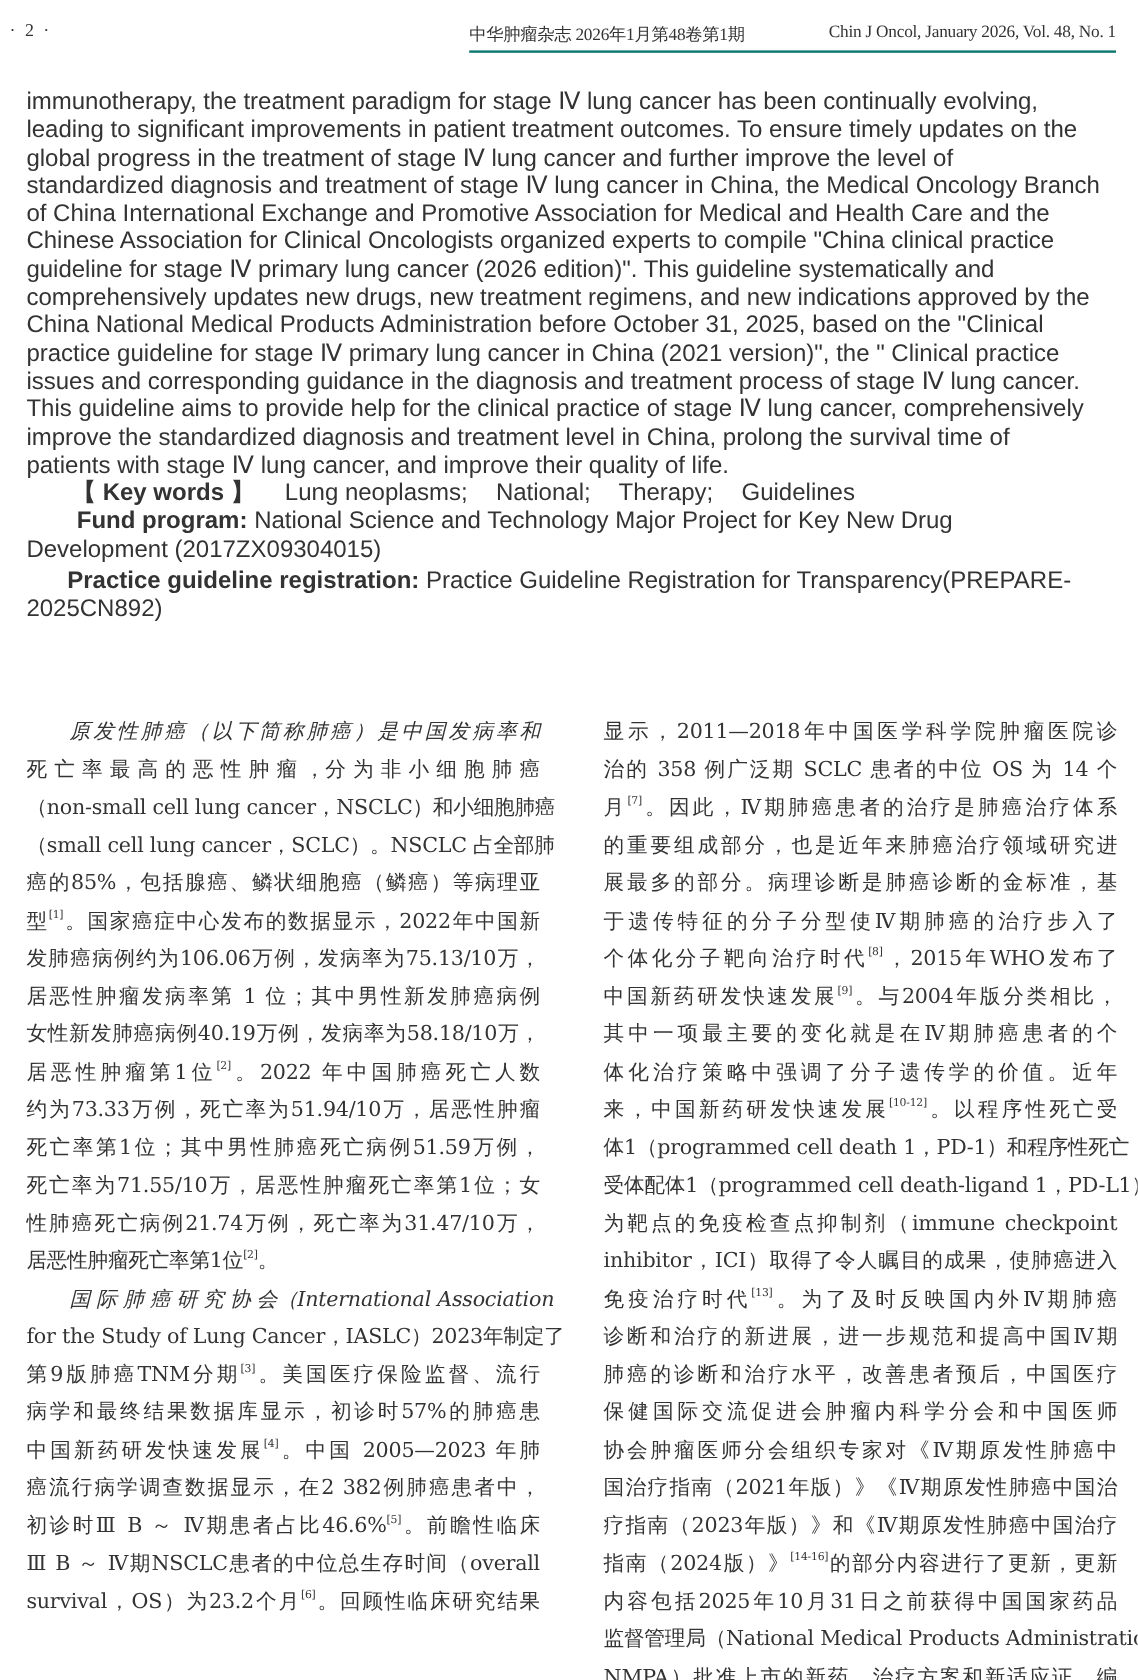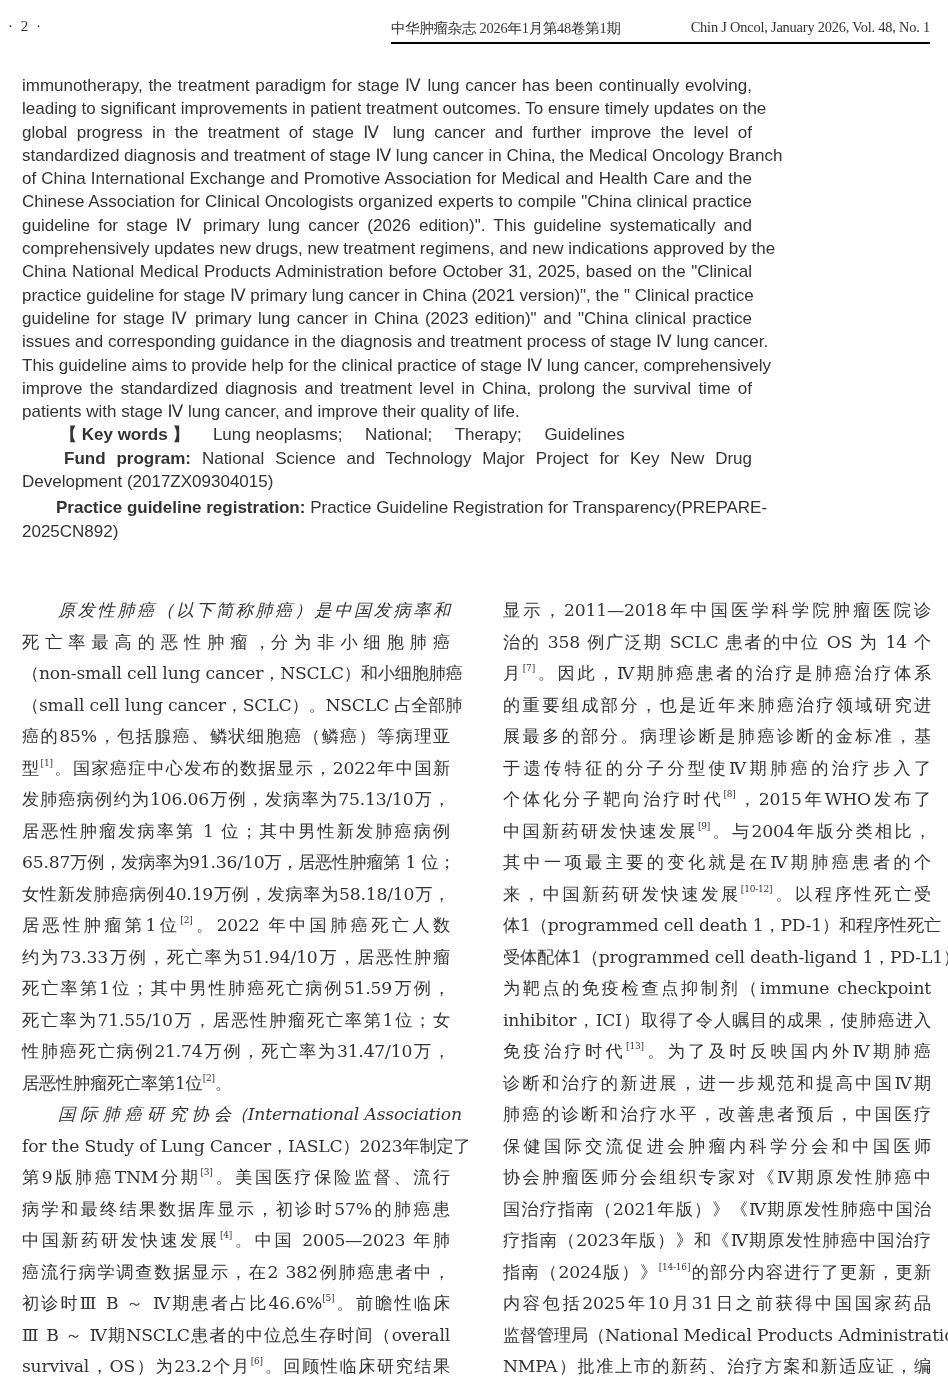--- a/index.html
+++ b/index.html
@@ -1,19 +1,19 @@
 <!DOCTYPE html>
 <html><head>
 <meta charset="utf-8">
 <style>
   html, body { margin: 0; padding: 0; background: #ffffff; }
   body { width: 948px; height: 1400px; position: relative; overflow: hidden; color: #2a2a2a; }
   .hdr-page { position: absolute; left: 8px; top: 18px; font-family: "Liberation Serif", serif; font-size: 15px; letter-spacing: 2px; color: #333; }
-  .hdr-journal { position: absolute; left: 391px; top: 19px; width: 539px; font-family: "Liberation Serif", serif; font-size: 14.4px; color: #333; white-space: nowrap; border-bottom: 2px solid #000000; padding-bottom: 4px; display: flex; justify-content: space-between; letter-spacing: -0.2px; }
-  .abstract { position: absolute; left: 22px; top: 74px; width: 730px; font-family: "Liberation Sans", sans-serif; font-size: 17px; line-height: 23.3px; color: #333; }
+  .hdr-journal { position: absolute; left: 391px; top: 19px; width: 539px; font-family: "Liberation Serif", serif; font-size: 14.4px; color: #333; white-space: nowrap; border-bottom: 2px solid #0f766e; padding-bottom: 4px; display: flex; justify-content: space-between; letter-spacing: -0.2px; }
+  .abstract { position: absolute; left: 22px; top: 74px; width: 730px; font-family: "Liberation Sans", sans-serif; font-size: 20px; line-height: 23.3px; color: #333; }
   .abstract .line { display: block; text-align: justify; text-align-last: justify; white-space: nowrap; height: 23.3px; overflow: visible; }
   .abstract .line.last { text-align-last: left; }
   .abstract .indent { padding-left: 38px; }
   .kw-label, .fund-label, .reg-label { font-weight: bold; }
   .kw-list span { margin-right: 18px; }
   .body-col { position: absolute; top: 595px; width: 428px; font-family: "DejaVu Serif", "Liberation Serif", serif; font-size: 17.2px; line-height: 31.5px; color: #333; }
   .col-left { left: 22px; }
   .col-right { left: 503px; }
   .body-col .ln { display: block; height: 31.5px; white-space: nowrap; text-align: justify; text-align-last: justify; overflow: visible; letter-spacing: -0.2px; }
   .body-col .ln.last { text-align-last: left; }
@@ -36,21 +36,20 @@
       <div class="line">immunotherapy, the treatment paradigm for stage Ⅳ lung cancer has been continually evolving,</div>
       <div class="line">leading to significant improvements in patient treatment outcomes. To ensure timely updates on the</div>
       <div class="line">global progress in the treatment of stage Ⅳ lung cancer and further improve the level of</div>
       <div class="line">standardized diagnosis and treatment of stage Ⅳ lung cancer in China, the Medical Oncology Branch</div>
       <div class="line">of China International Exchange and Promotive Association for Medical and Health Care and the</div>
       <div class="line">Chinese Association for Clinical Oncologists organized experts to compile "China clinical practice</div>
       <div class="line">guideline for stage Ⅳ primary lung cancer (2026 edition)". This guideline systematically and</div>
       <div class="line">comprehensively updates new drugs, new treatment regimens, and new indications approved by the</div>
       <div class="line">China National Medical Products Administration before October 31, 2025, based on the "Clinical</div>
       <div class="line">practice guideline for stage Ⅳ primary lung cancer in China (2021 version)", the " Clinical practice</div>
-      <div class="line">guideline for stage Ⅳ primary lung cancer in China (2023 edition)" and "China clinical practice</div>
       <div class="line">issues and corresponding guidance in the diagnosis and treatment process of stage Ⅳ lung cancer.</div>
       <div class="line">This guideline aims to provide help for the clinical practice of stage Ⅳ lung cancer, comprehensively</div>
       <div class="line">improve the standardized diagnosis and treatment level in China, prolong the survival time of</div>
       <div class="line last">patients with stage Ⅳ lung cancer, and improve their quality of life.</div>
     </div>
   <div class="line last indent">
     <span class="kw-label">【 Key words 】</span>
     <span style="display:inline-block;width:14px"></span>
     <span class="kw-list">
       <span>Lung neoplasms;</span>
@@ -73,21 +72,20 @@
 
 <div class="body-col col-left" id="col-left">
     <div class="ln ind"><span>原发性肺癌（以下简称肺癌）是中国发病率和</span></div>
     <div class="ln"><span>死 亡 率 最 高 的 恶 性 肿 瘤 ，分 为 非 小 细 胞 肺 癌</span></div>
     <div class="ln"><span>（non-small cell lung cancer，NSCLC）和小细胞肺癌</span></div>
     <div class="ln"><span>（small cell lung cancer，SCLC）。NSCLC 占全部肺</span></div>
     <div class="ln"><span>癌的85%，包括腺癌、鳞状细胞癌（鳞癌）等病理亚</span></div>
     <div class="ln"><span>型</span><sup class="ref">[1]</sup><span>。国家癌症中心发布的数据显示，2022年中国新</span></div>
     <div class="ln"><span>发肺癌病例约为106.06万例，发病率为75.13/10万，</span></div>
     <div class="ln"><span>居恶性肿瘤发病率第 1 位；其中男性新发肺癌病例</span></div>
-    <div class="ln"><span>65.87万例，发病率为91.36/10万，居恶性肿瘤第 1 位；</span></div>
     <div class="ln"><span>女性新发肺癌病例40.19万例，发病率为58.18/10万，</span></div>
     <div class="ln"><span>居恶性肿瘤第1位</span><sup class="ref">[2]</sup><span>。2022 年中国肺癌死亡人数</span></div>
     <div class="ln"><span>约为73.33万例，死亡率为51.94/10万，居恶性肿瘤</span></div>
     <div class="ln"><span>死亡率第1位；其中男性肺癌死亡病例51.59万例，</span></div>
     <div class="ln"><span>死亡率为71.55/10万，居恶性肿瘤死亡率第1位；女</span></div>
     <div class="ln"><span>性肺癌死亡病例21.74万例，死亡率为31.47/10万，</span></div>
     <div class="ln last last"><span>居恶性肿瘤死亡率第1位</span><sup class="ref">[2]</sup><span>。</span></div>
     <div class="ln ind"><span>国 际 肺 癌 研 究 协 会（International Association</span></div>
     <div class="ln"><span>for the Study of Lung Cancer，IASLC）2023年制定了</span></div>
     <div class="ln"><span>第9版肺癌TNM分期</span><sup class="ref">[3]</sup><span>。美国医疗保险监督、流行</span></div>
@@ -101,20 +99,21 @@
 <div class="body-col col-right" id="col-right">
     <div class="ln"><span>显示，2011—2018年中国医学科学院肿瘤医院诊</span></div>
     <div class="ln"><span>治的 358 例广泛期 SCLC 患者的中位 OS 为 14 个</span></div>
     <div class="ln"><span>月</span><sup class="ref">[7]</sup><span>。因此，Ⅳ期肺癌患者的治疗是肺癌治疗体系</span></div>
     <div class="ln"><span>的重要组成部分，也是近年来肺癌治疗领域研究进</span></div>
     <div class="ln"><span>展最多的部分。病理诊断是肺癌诊断的金标准，基</span></div>
     <div class="ln"><span>于遗传特征的分子分型使Ⅳ期肺癌的治疗步入了</span></div>
     <div class="ln"><span>个体化分子靶向治疗时代</span><sup class="ref">[8]</sup><span>，2015年WHO发布了</span></div>
     <div class="ln"><span>中国新药研发快速发展</span><sup class="ref">[9]</sup><span>。与2004年版分类相比，</span></div>
     <div class="ln"><span>其中一项最主要的变化就是在Ⅳ期肺癌患者的个</span></div>
+    <div class="ln"><span>体化治疗策略中强调了分子遗传学的价值。近年</span></div>
     <div class="ln"><span>来，中国新药研发快速发展</span><sup class="ref">[10-12]</sup><span>。以程序性死亡受</span></div>
     <div class="ln"><span>体1（programmed cell death 1，PD-1）和程序性死亡</span></div>
     <div class="ln"><span>受体配体1（programmed cell death-ligand 1，PD-L1）</span></div>
     <div class="ln"><span>为靶点的免疫检查点抑制剂（immune checkpoint</span></div>
     <div class="ln"><span>inhibitor，ICI）取得了令人瞩目的成果，使肺癌进入</span></div>
     <div class="ln"><span>免疫治疗时代</span><sup class="ref">[13]</sup><span>。为了及时反映国内外Ⅳ期肺癌</span></div>
     <div class="ln"><span>诊断和治疗的新进展，进一步规范和提高中国Ⅳ期</span></div>
     <div class="ln"><span>肺癌的诊断和治疗水平，改善患者预后，中国医疗</span></div>
     <div class="ln"><span>保健国际交流促进会肿瘤内科学分会和中国医师</span></div>
     <div class="ln"><span>协会肿瘤医师分会组织专家对《Ⅳ期原发性肺癌中</span></div>

